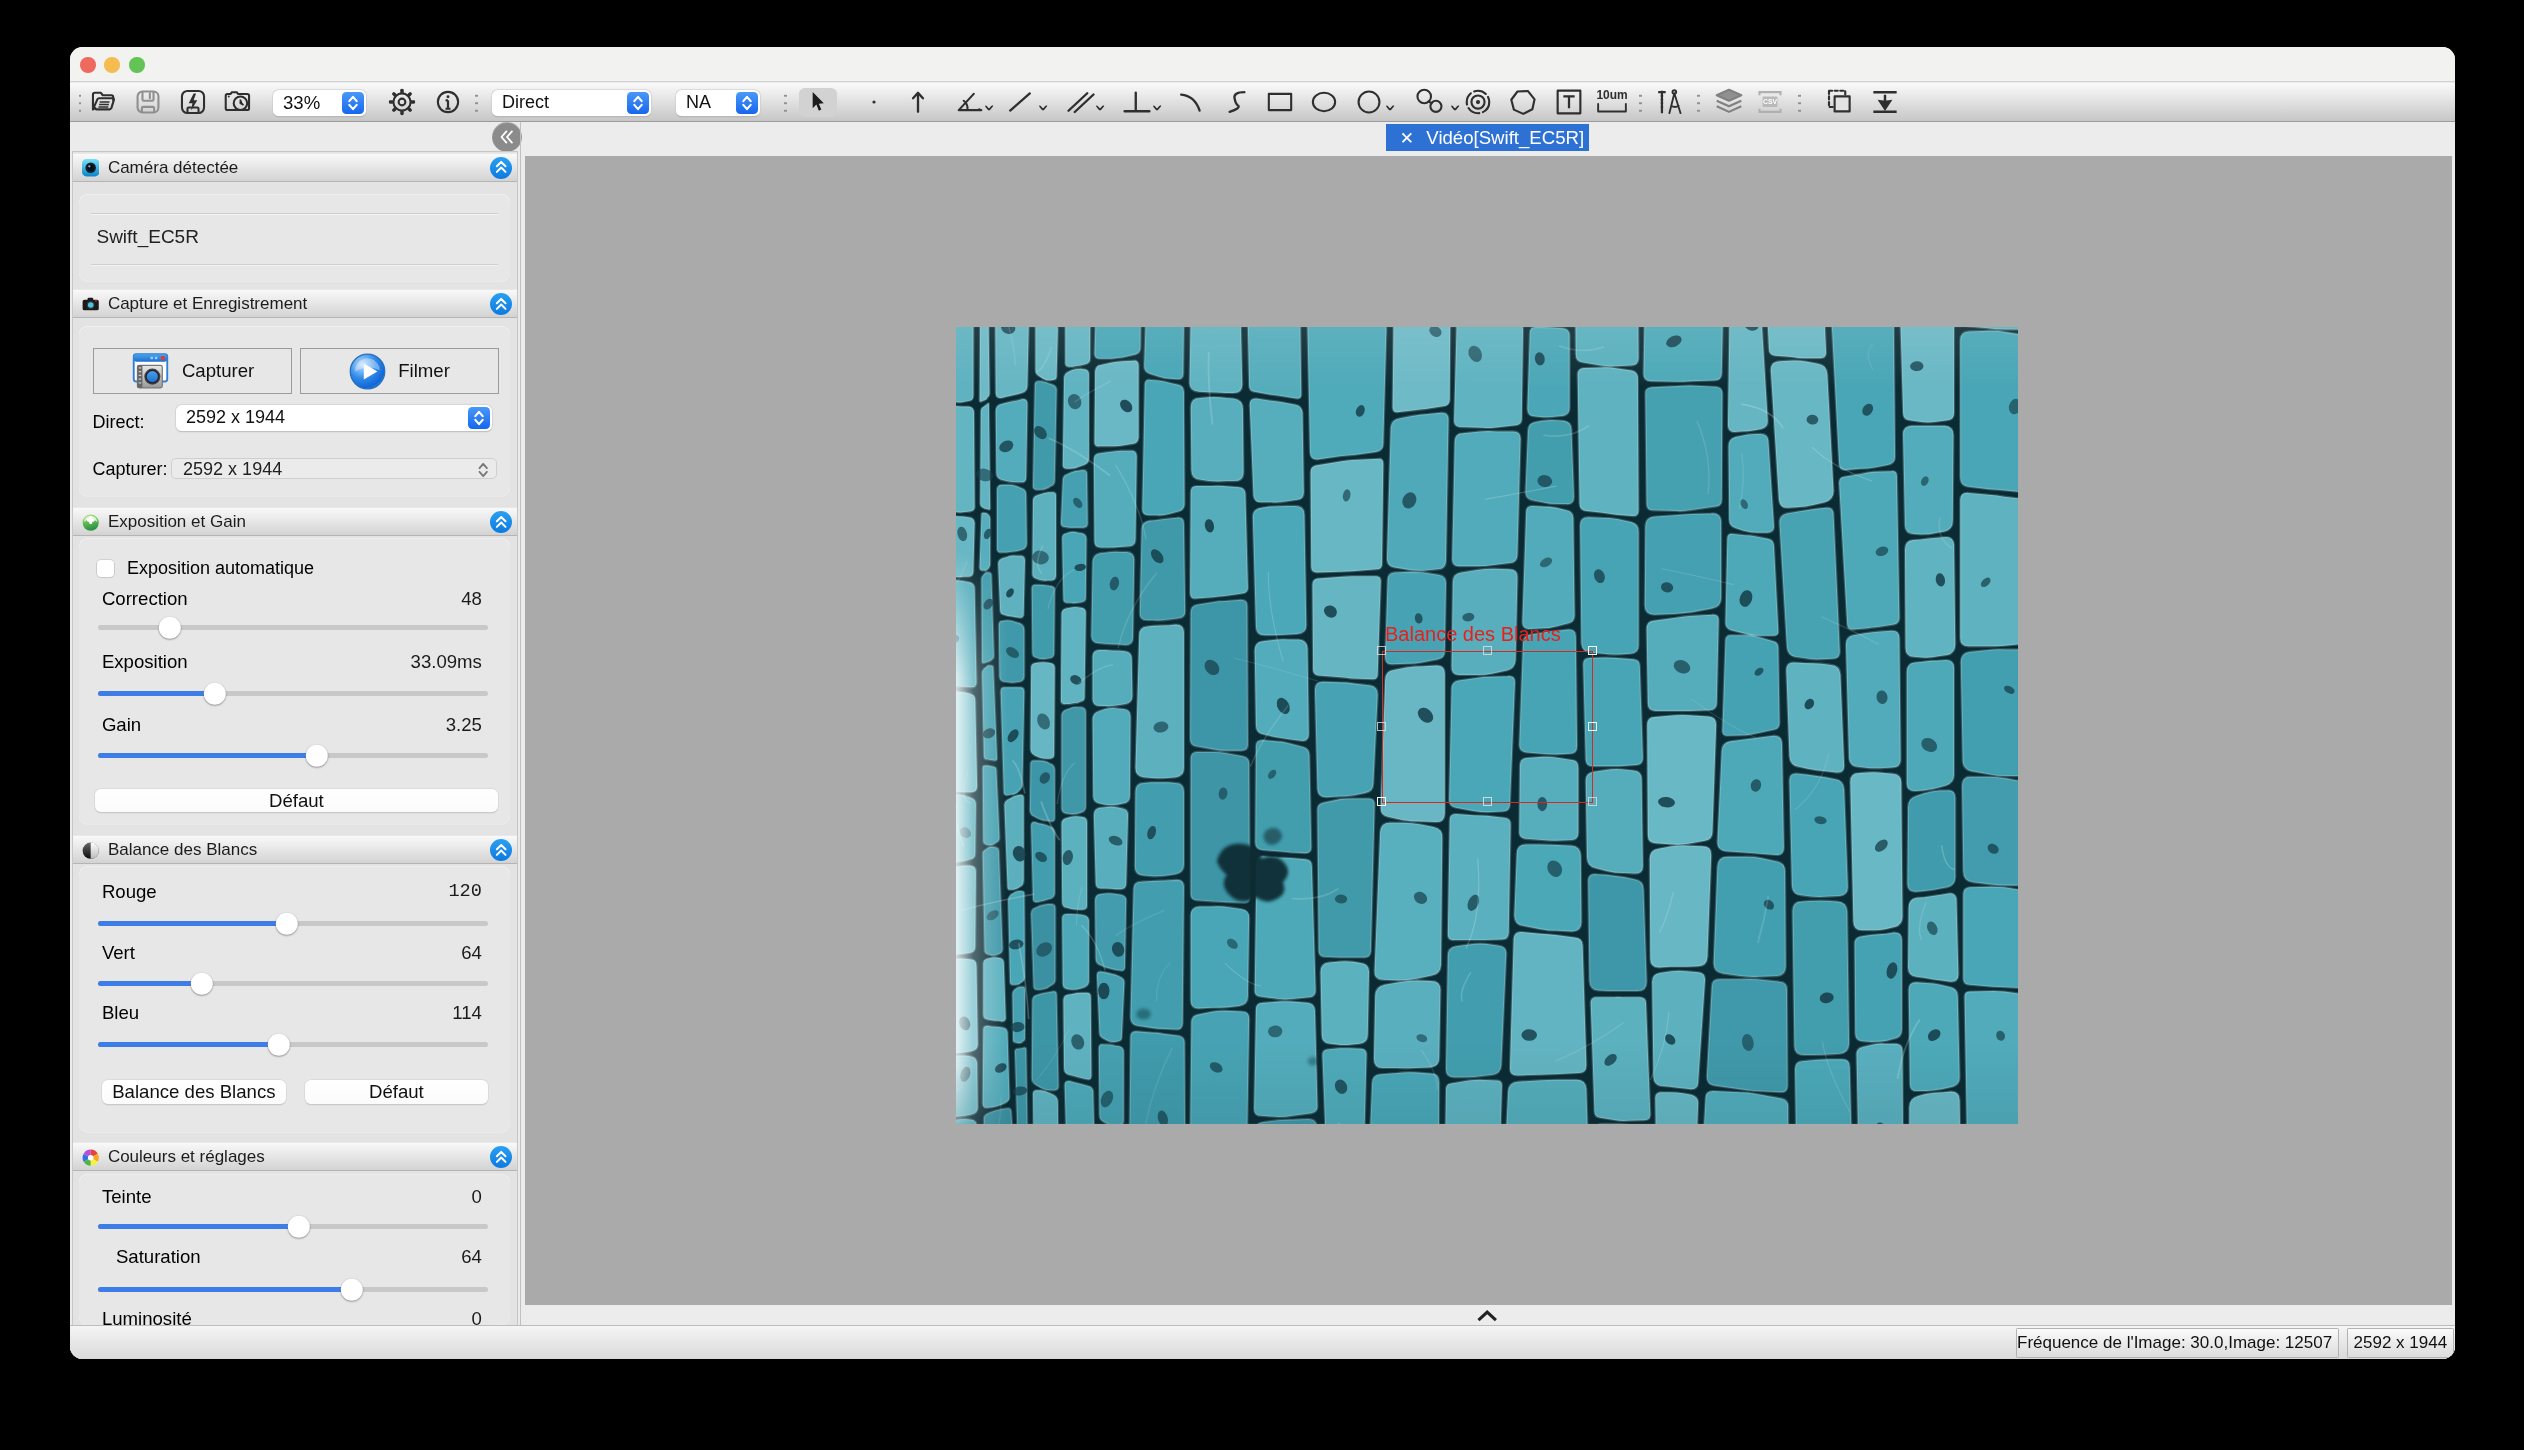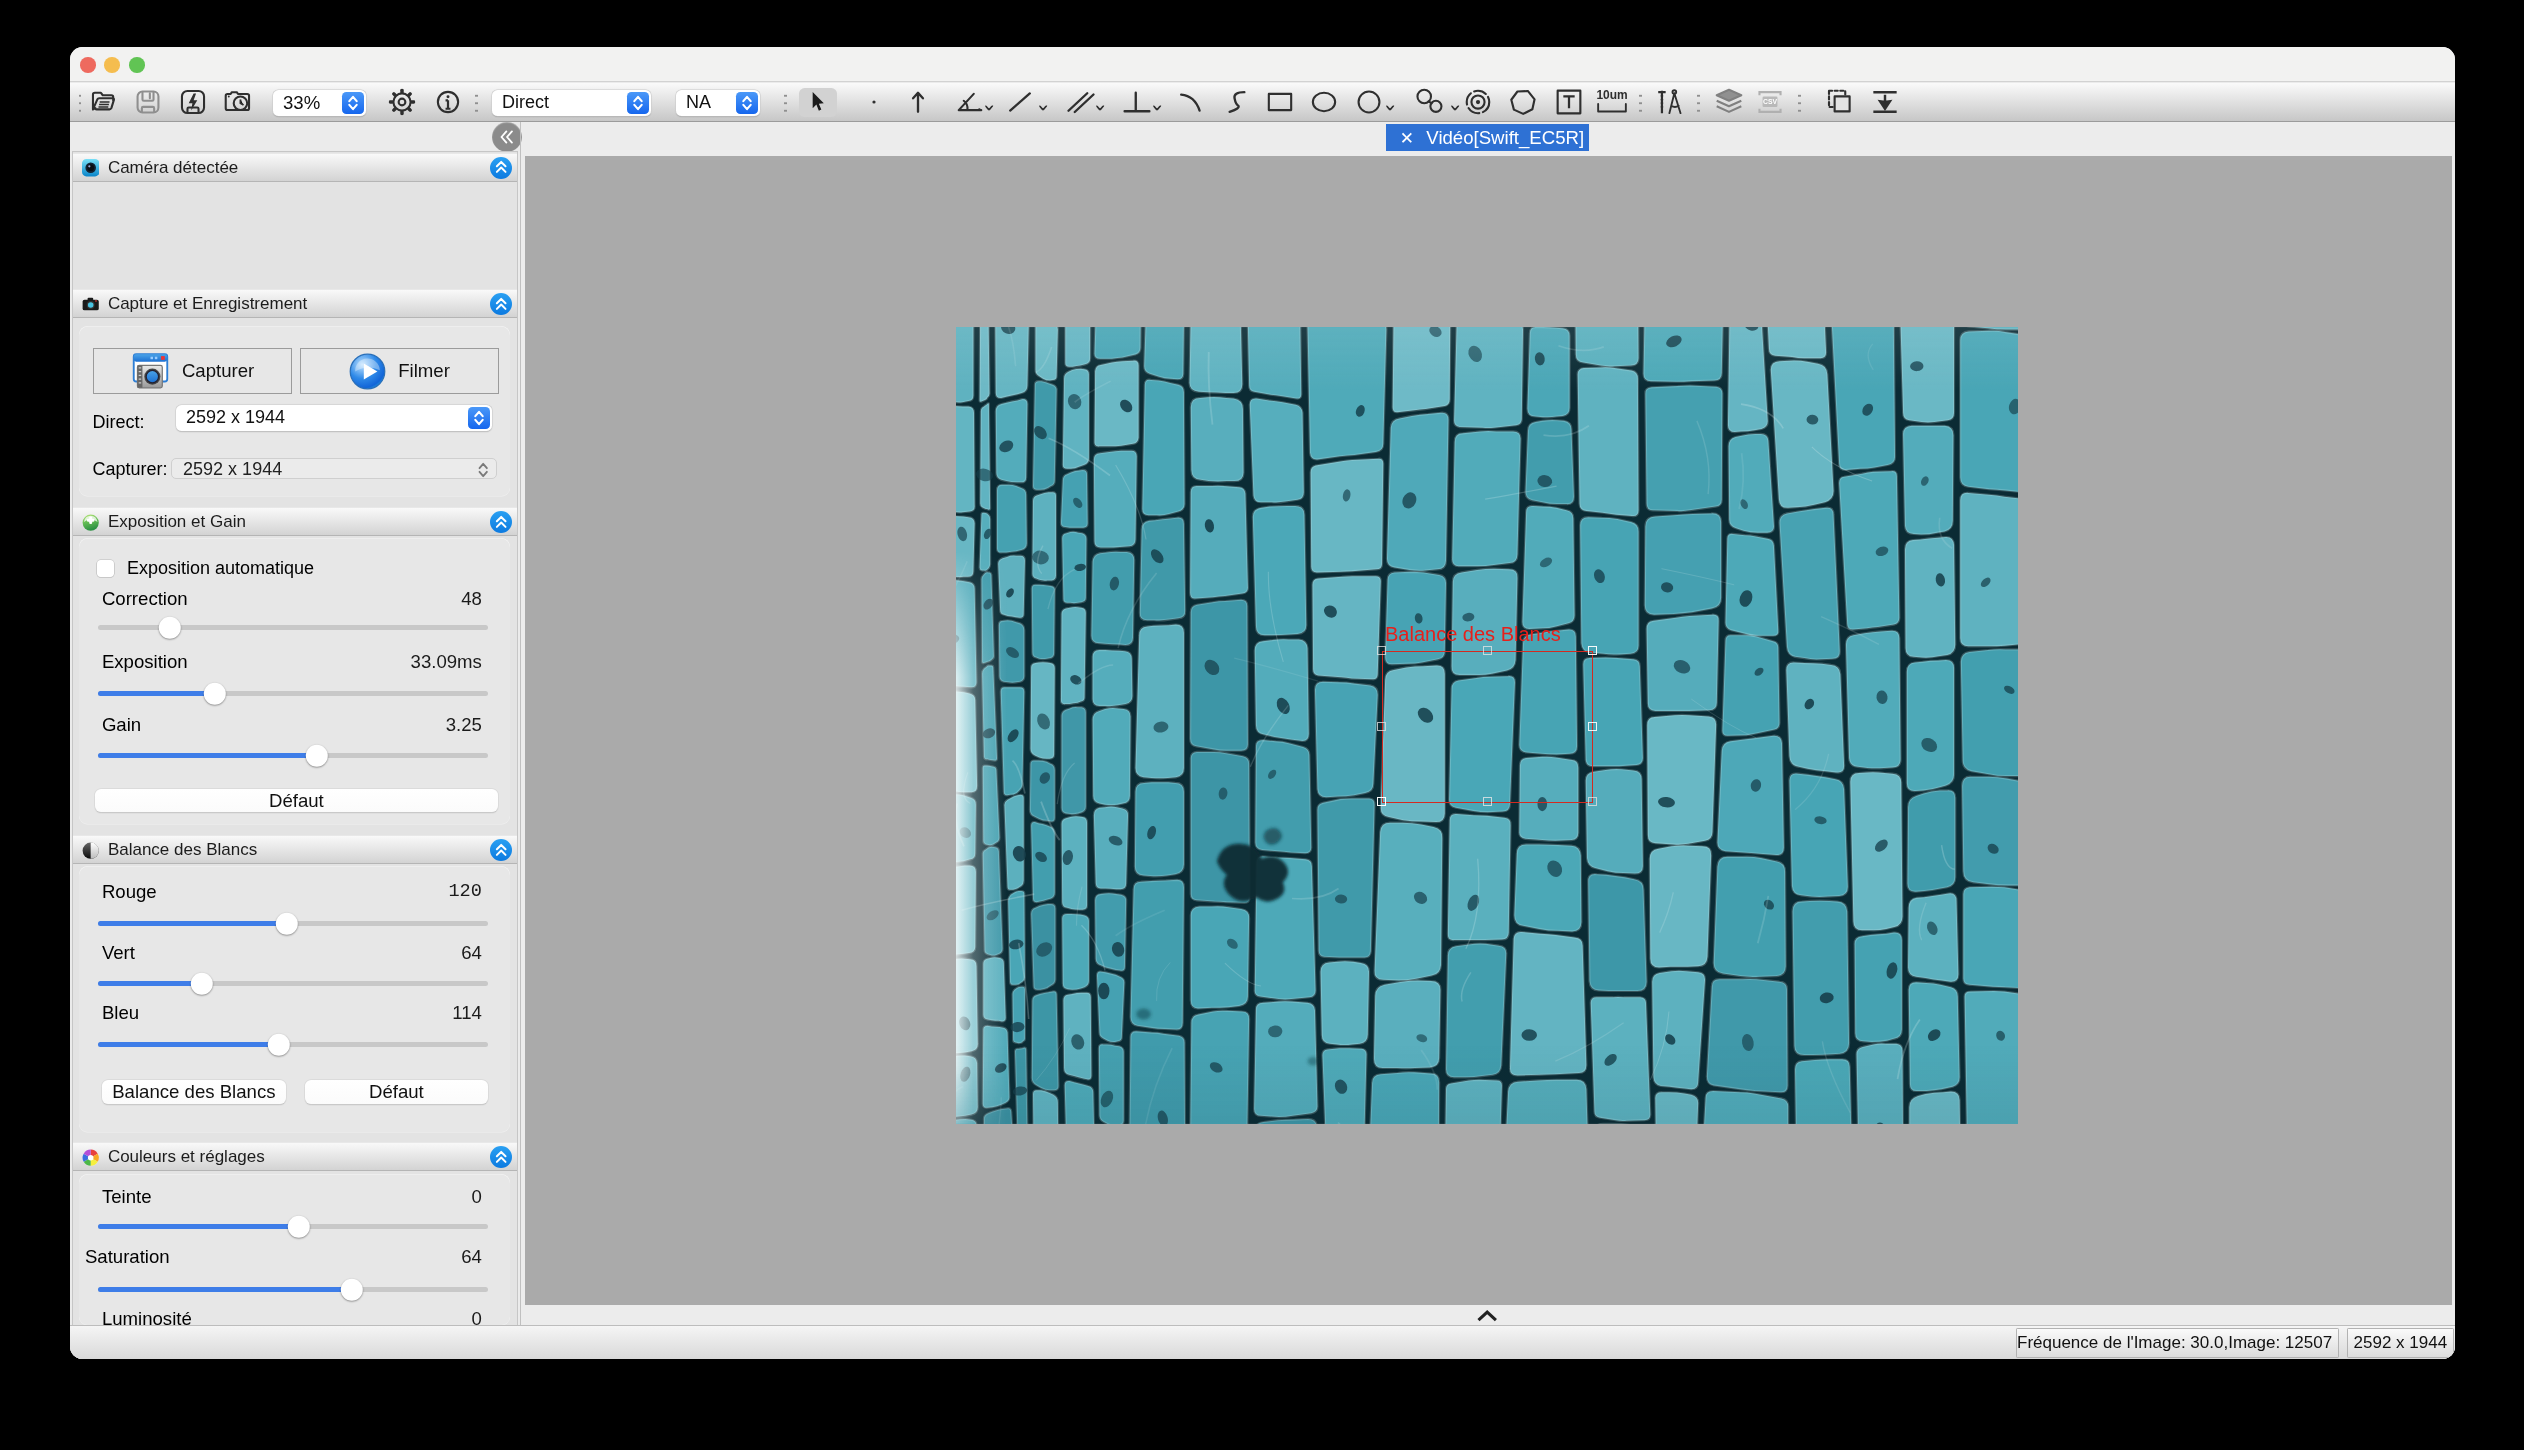--- a/index.html
+++ b/index.html
@@ -817,20 +817,25 @@
           <div class="ptitle">Caméra détectée</div>
           <div class="pchev">
             <svg style="position:absolute;left:5px;top:3.7px;" width="12.4" height="15" viewBox="0 0 20 24">
               <g fill="none" stroke="#fff" stroke-width="3.2" stroke-linecap="round" stroke-linejoin="round">
                 <path d="M3,10 L10,3 L17,10"></path>
                 <path d="M3,19 L10,12 L17,19"></path>
               </g>
             </svg>
           </div>
         </div>
+        <div class="inset" style="top:42px;height:87px;">
+          <div class="abs" style="left:12.4px;right:12.4px;top:18.6px;height:1.2px;background:#cfcfcf;box-shadow:0 0.6px 0 #f8f8f8;"></div>
+          <div class="abs" style="left:12.4px;right:12.4px;top:70px;height:1.2px;background:#cfcfcf;box-shadow:0 0.6px 0 #f8f8f8;"></div>
+          <div class="abs" style="left:17.4px;top:32px;font-size:19px;color:#222;">Swift_EC5R</div>
+        </div>
         <div class="phead" style="top:137px;">
           <svg class="picon" viewBox="0 0 28 28">
             <rect x="1" y="6" width="26" height="17" rx="3" fill="#1a1a1a"></rect>
             <rect x="9" y="3" width="9" height="5" rx="1.5" fill="#1a1a1a"></rect>
             <circle cx="14" cy="14.5" r="6.5" fill="#333"></circle>
             <circle cx="14" cy="14.5" r="4.5" fill="#49c4e2"></circle>
             <rect x="21" y="7" width="3" height="2" fill="#c33"></rect>
           </svg>
           <div class="ptitle">Capture et Enregistrement</div>
           <div class="pchev">
@@ -1014,21 +1019,21 @@
             </svg>
           </div>
         </div>
         <div class="inset" style="top:1022px;height:151px;"></div>
         <div class="slabel" style="left:23px;top:1034px;">Teinte</div>
         <div class="sval" style="top:1034px;">0</div>
         <div class="track" style="top:1072px;">
           <div class="fill" style="width:201px;"></div>
           <div class="knob" style="left:201px;top:2.5px;"></div>
         </div>
-        <div class="slabel" style="left:6px;top:1094px;">Saturation</div>
+        <div class="slabel" style="left:37px;top:1094px;">Saturation</div>
         <div class="sval" style="top:1094px;">64</div>
         <div class="track" style="top:1135px;">
           <div class="fill" style="width:254px;"></div>
           <div class="knob" style="left:254px;top:2.5px;"></div>
         </div>
         <div class="slabel" style="left:23px;top:1156px;">Luminosité</div>
         <div class="sval" style="top:1156px;">0</div>
       </div>
     </div>
   <div id="sidedivider"></div>

